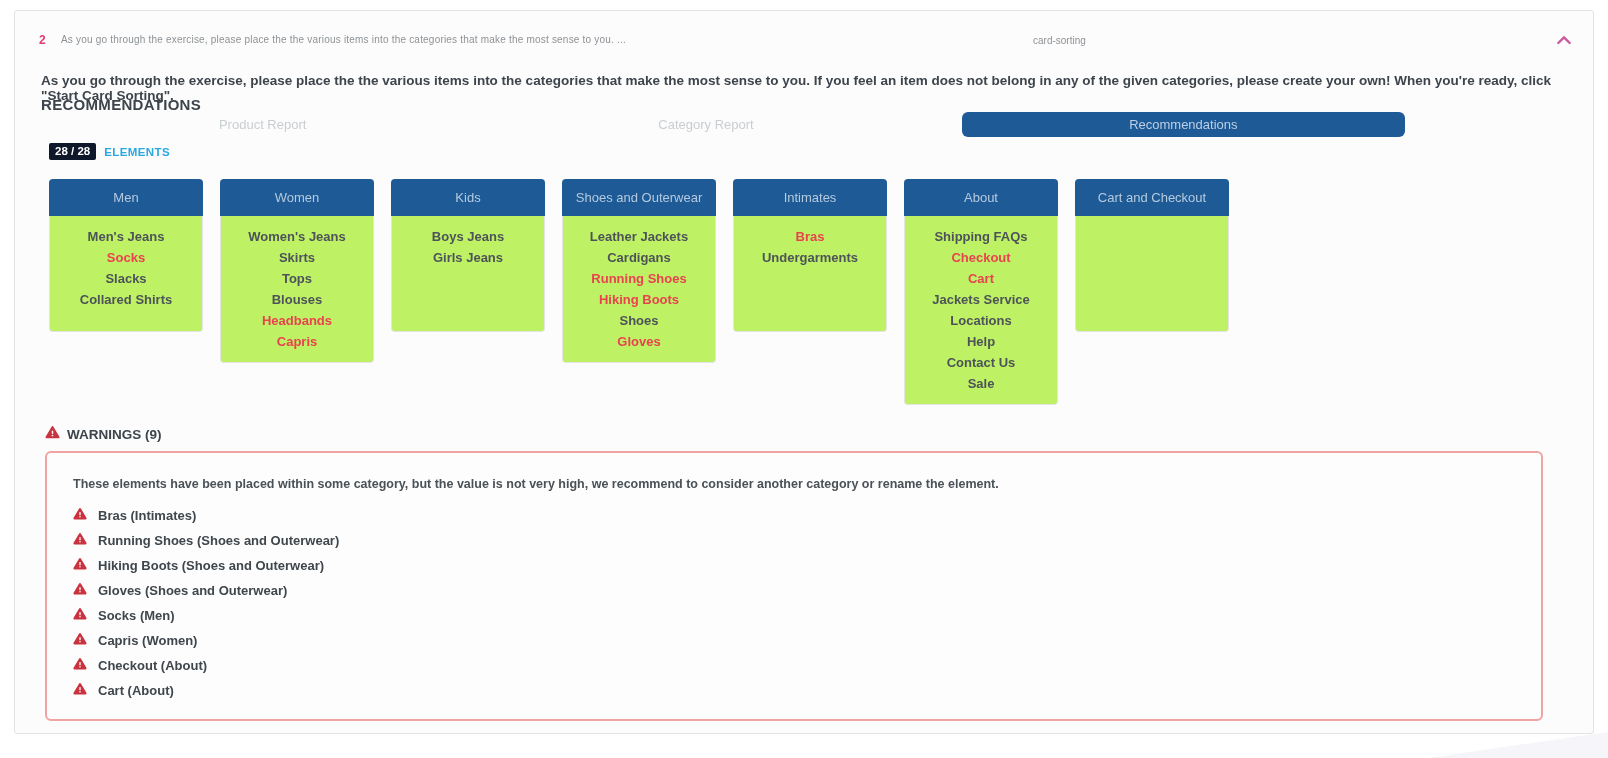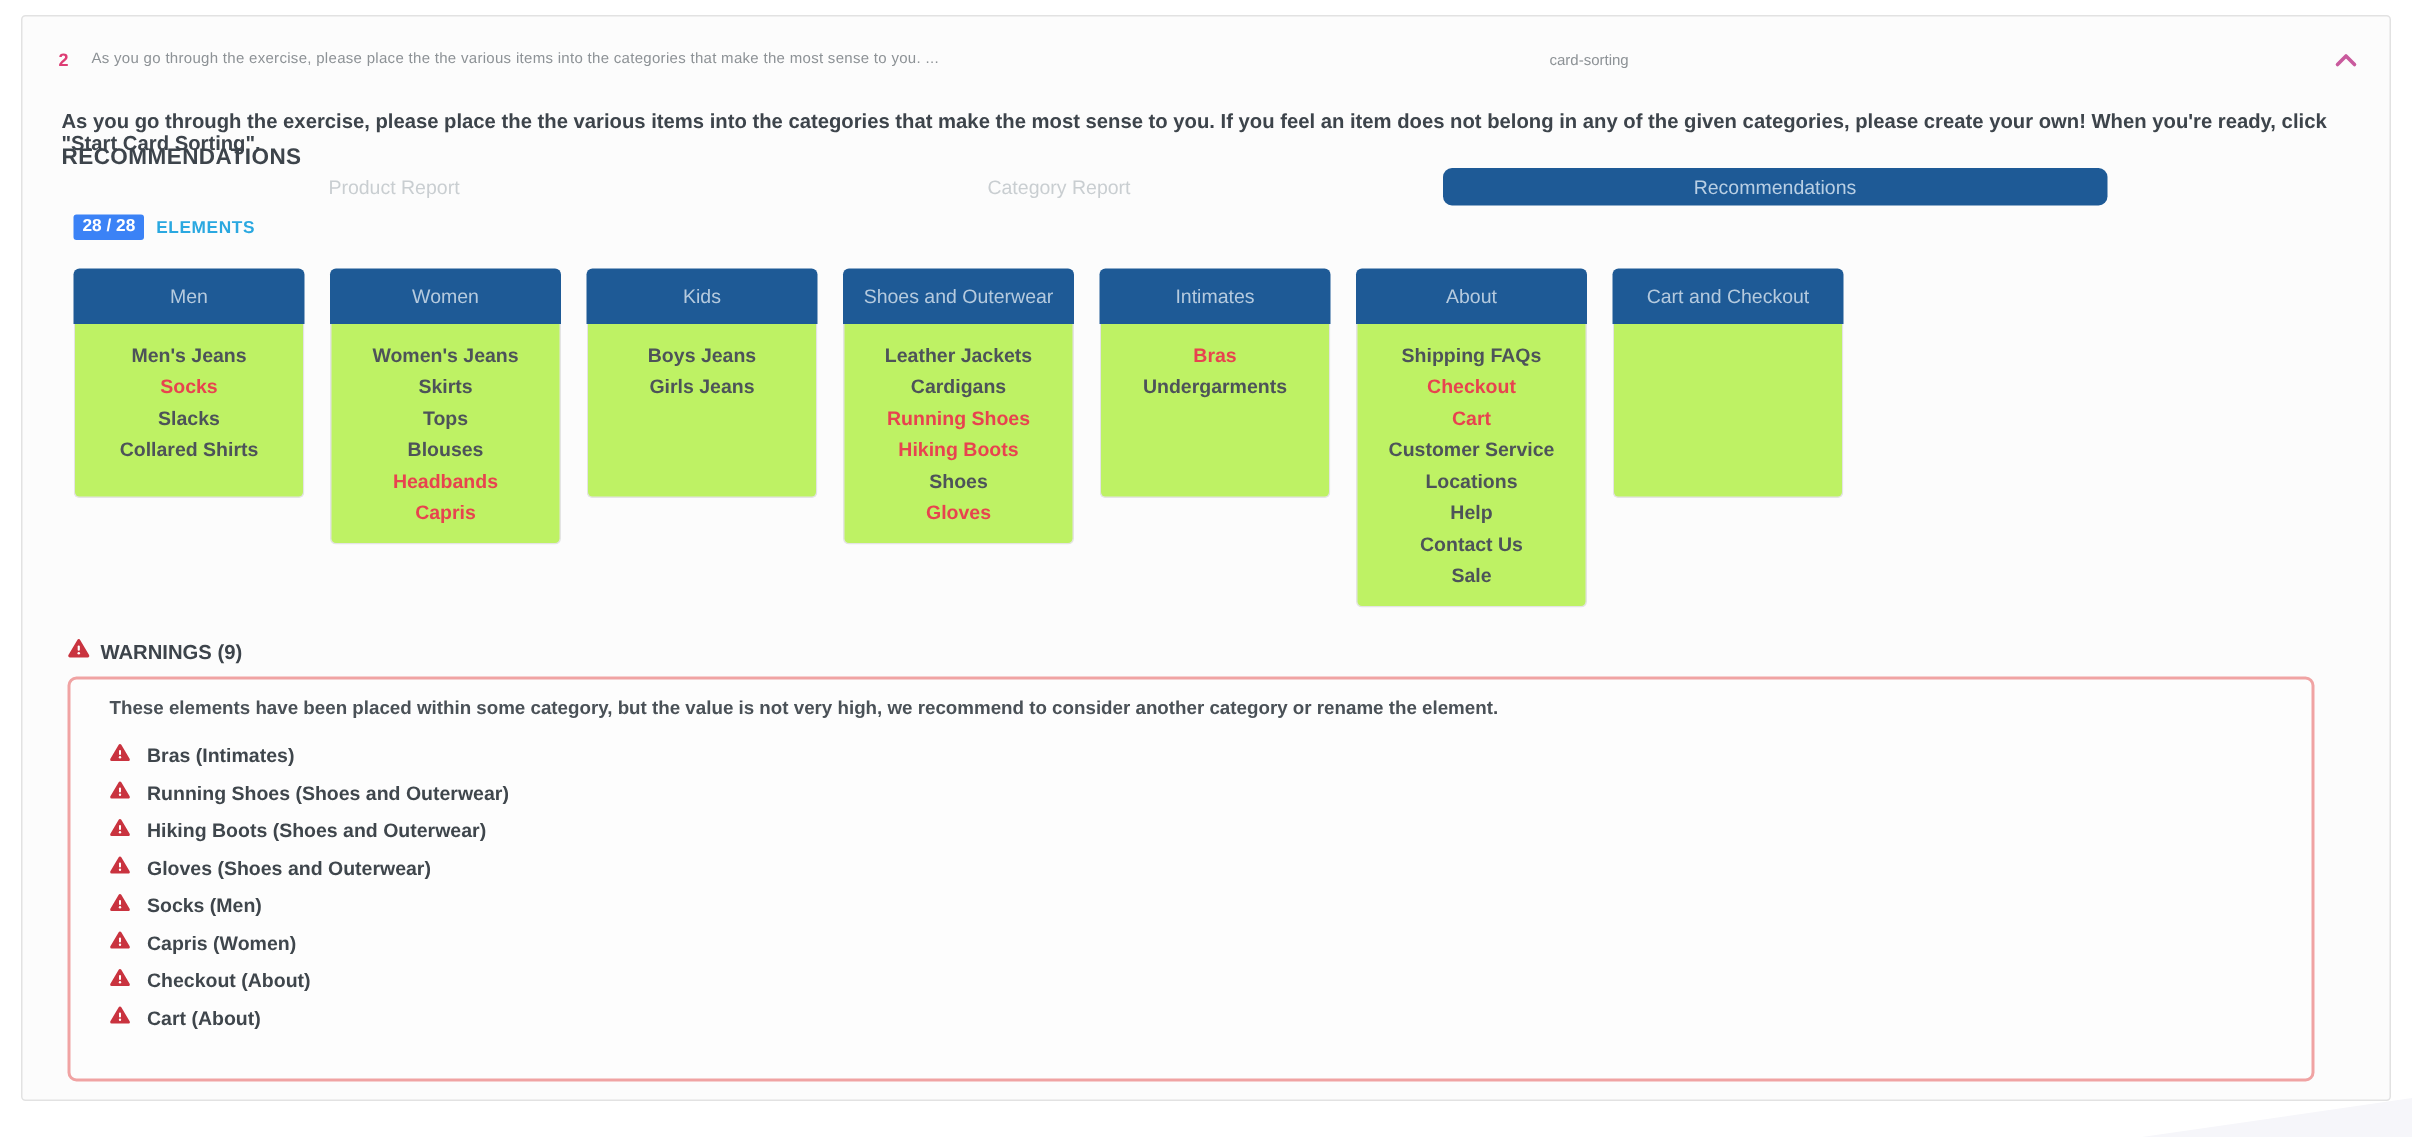--- a/index.html
+++ b/index.html
@@ -19,39 +19,39 @@
   .description { position:absolute; top:62px; left:26px; right:40px; font-size:13.5px; font-weight:700; color:#3d444b; }
   .section-title { position:absolute; top:85px; left:26px; font-size:15px; font-weight:800; letter-spacing:.3px; color:#3d444b; }
 
   
   .tabs { position:absolute; top:101px; left:26px; width:1364px; height:25px; display:flex; }
   .tab { flex:1; display:flex; align-items:center; justify-content:center; font-size:13px; color:#c9ced1; cursor:pointer; }
   .tab.active { background:#1e5a96; color:#b9cfe4; border-radius:6px; margin-left:34px; }
 
   
   .badge-row { position:absolute; top:132px; left:34px; display:flex; align-items:center; gap:8px; }
-  .badge { background:#3b82f6; color:#ffffff; font-weight:700; font-size:11.5px; padding:2px 6px 3px; border-radius:2px; }
+  .badge { background:#0f172a; color:#ffffff; font-weight:700; font-size:11.5px; padding:2px 6px 3px; border-radius:2px; }
   .badge-label { color:#2aa8e0; font-weight:700; font-size:11.5px; letter-spacing:.4px; }
 
   
   .cards { position:absolute; top:168px; left:34px; display:flex; gap:17px; align-items:flex-start;justify-content:space-between; }
   .card { width:154px; }
   .card-head { height:37px; background:#1e5a96; border-radius:4px 4px 0 0; display:flex;
                align-items:center; justify-content:center; color:#b5cade; font-size:13px; }
   .card-body { background:#bef264; border:1px solid #e4e4e4; border-top:none; border-radius:0 0 4px 4px;
                min-height:116px; padding:10px 20px; text-align:center; }
   .card-item { font-size:13px; font-weight:700; color:#4d5359; line-height:21px; }
   .card-item.warn { color:#e8434f; }
 
   
   .warn-title-row { position:absolute; top:414px; left:30px; display:flex; align-items:center; gap:7px;
                     font-size:13.5px; font-weight:800; color:#3d444b; }
   .warn-title-row svg { width:15px; height:15px; }
   .warn-box { position:absolute; top:440px; left:30px; width:1498px; height:270px;
-              border:2px solid #f0a3a3; border-radius:6px; background:#fdfdfd; padding:12px 26px; }
+              border:2px solid #f0a3a3; border-radius:6px; background:#fdfdfd; padding:24px 26px; }
   .warn-note { font-size:12.5px; font-weight:700; color:#4a5157; }
   .warn-list { margin-top:16px; display:flex; flex-direction:column; gap:8px; list-style:none; }
   .warn-item { display:flex; align-items:center; gap:11px; font-size:13px; font-weight:700; color:#3f464c; }
   .warn-item svg { width:14px; height:14px; flex:none; }
 
   .corner { position:absolute; right:0; bottom:0; width:0; height:0;
             border-bottom:26px solid #f6f6fa; border-left:180px solid transparent; }
 </style>
 </head>
 <body>
@@ -129,21 +129,21 @@
             <div class="card-item warn">Bras</div>
             <div class="card-item">Undergarments</div>
           </div>
         </div>
         <div class="card">
           <div class="card-head">About</div>
           <div class="card-body">
             <div class="card-item">Shipping FAQs</div>
             <div class="card-item warn">Checkout</div>
             <div class="card-item warn">Cart</div>
-            <div class="card-item">Customer Service</div>
+            <div class="card-item">Jackets Service</div>
             <div class="card-item">Locations</div>
             <div class="card-item">Help</div>
             <div class="card-item">Contact Us</div>
             <div class="card-item">Sale</div>
           </div>
         </div>
         <div class="card">
           <div class="card-head">Cart and Checkout</div>
           <div class="card-body"></div>
         </div>

